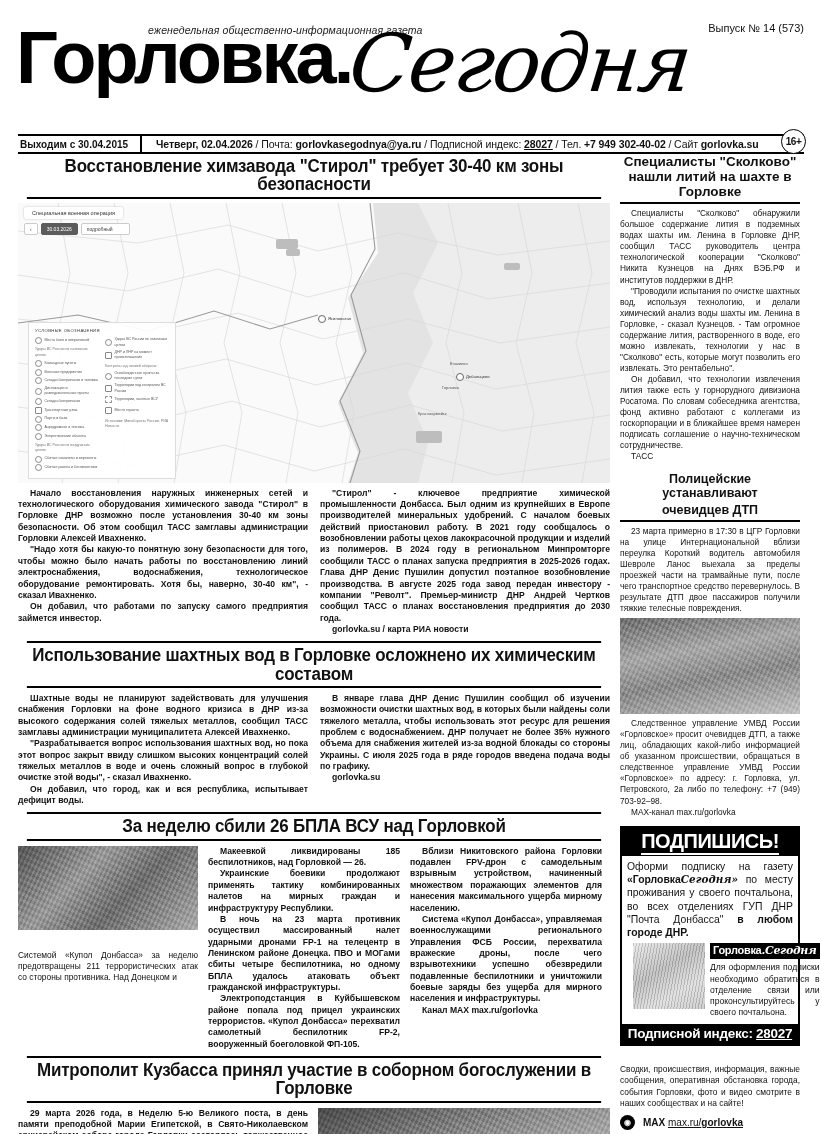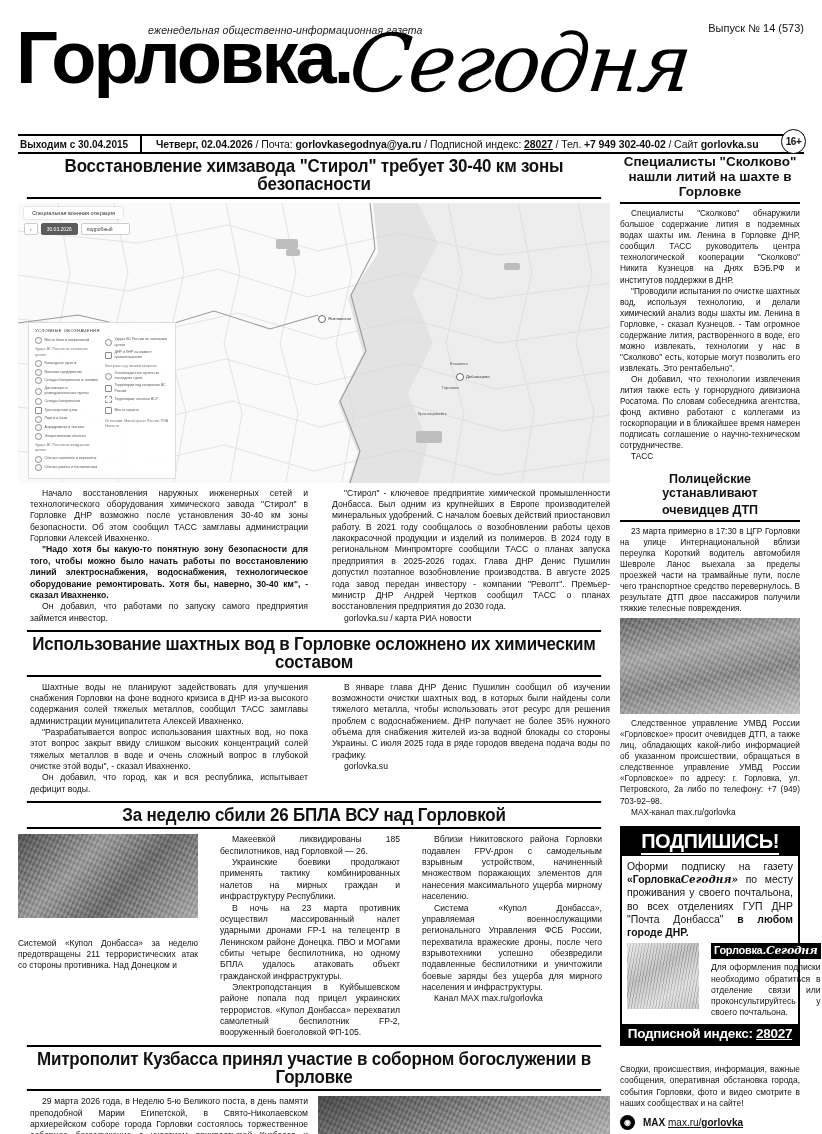--- a/index.html
+++ b/index.html
@@ -153,21 +153,21 @@
     line-height:1.12;
     margin:10px 0 3px 0;
   }
   
   .bodytext{
     font-size:8.6px;
     line-height:1.32;
     text-align:justify;
     hyphens:auto;
   }
-  .bodytext p{margin:0 0 0 12px;text-indent:12px;}
+  .bodytext p{margin:0 0 0 0;text-indent:12px;font-weight:bold;}
   .bodytext p.src{text-indent:12px;}
   .bold-quote{font-weight:bold;}
   
   .map-fig{
     width:100%;
     height:280px;
     position:relative;
     background:#f2f2f2;
     overflow:hidden;
     margin-top:4px;
@@ -232,21 +232,21 @@
     font-size:20px;letter-spacing:-.5px;
     padding:2px 0 3px 0;
   }
   .sub-title span{border-bottom:2px solid #fff;padding-bottom:1px;}
   .sub-text{
     font-size:10.4px;line-height:1.28;
     padding:4px 5px 4px 5px;text-align:justify;
   }
   .sub-text .gt{font-weight:bold;}
   .sub-text .gt i{font-family:"DejaVu Serif",serif;font-style:italic;font-weight:bold;margin-top:20px;}
-  .sub-row{display:flex;gap:12px;padding:0 5px 4px 5px;align-items:flex-start;}
+  .sub-row{display:flex;gap:5px;padding:0 5px 4px 11px;align-items:flex-start;}
   .sub-thumb{
     width:72px;height:66px;flex:none;
     background:linear-gradient(150deg,#e7e7e7,#b9b9b9 40%,#dcdcdc 70%,#c6c6c6);
     position:relative;overflow:hidden;
   }
   .sub-thumb::after{
     content:"";position:absolute;inset:0;
     background-image:repeating-linear-gradient(100deg, rgba(0,0,0,.14) 0 1px, rgba(255,255,255,.18) 1px 3px);
   }
   .sub-right{flex:1;}

